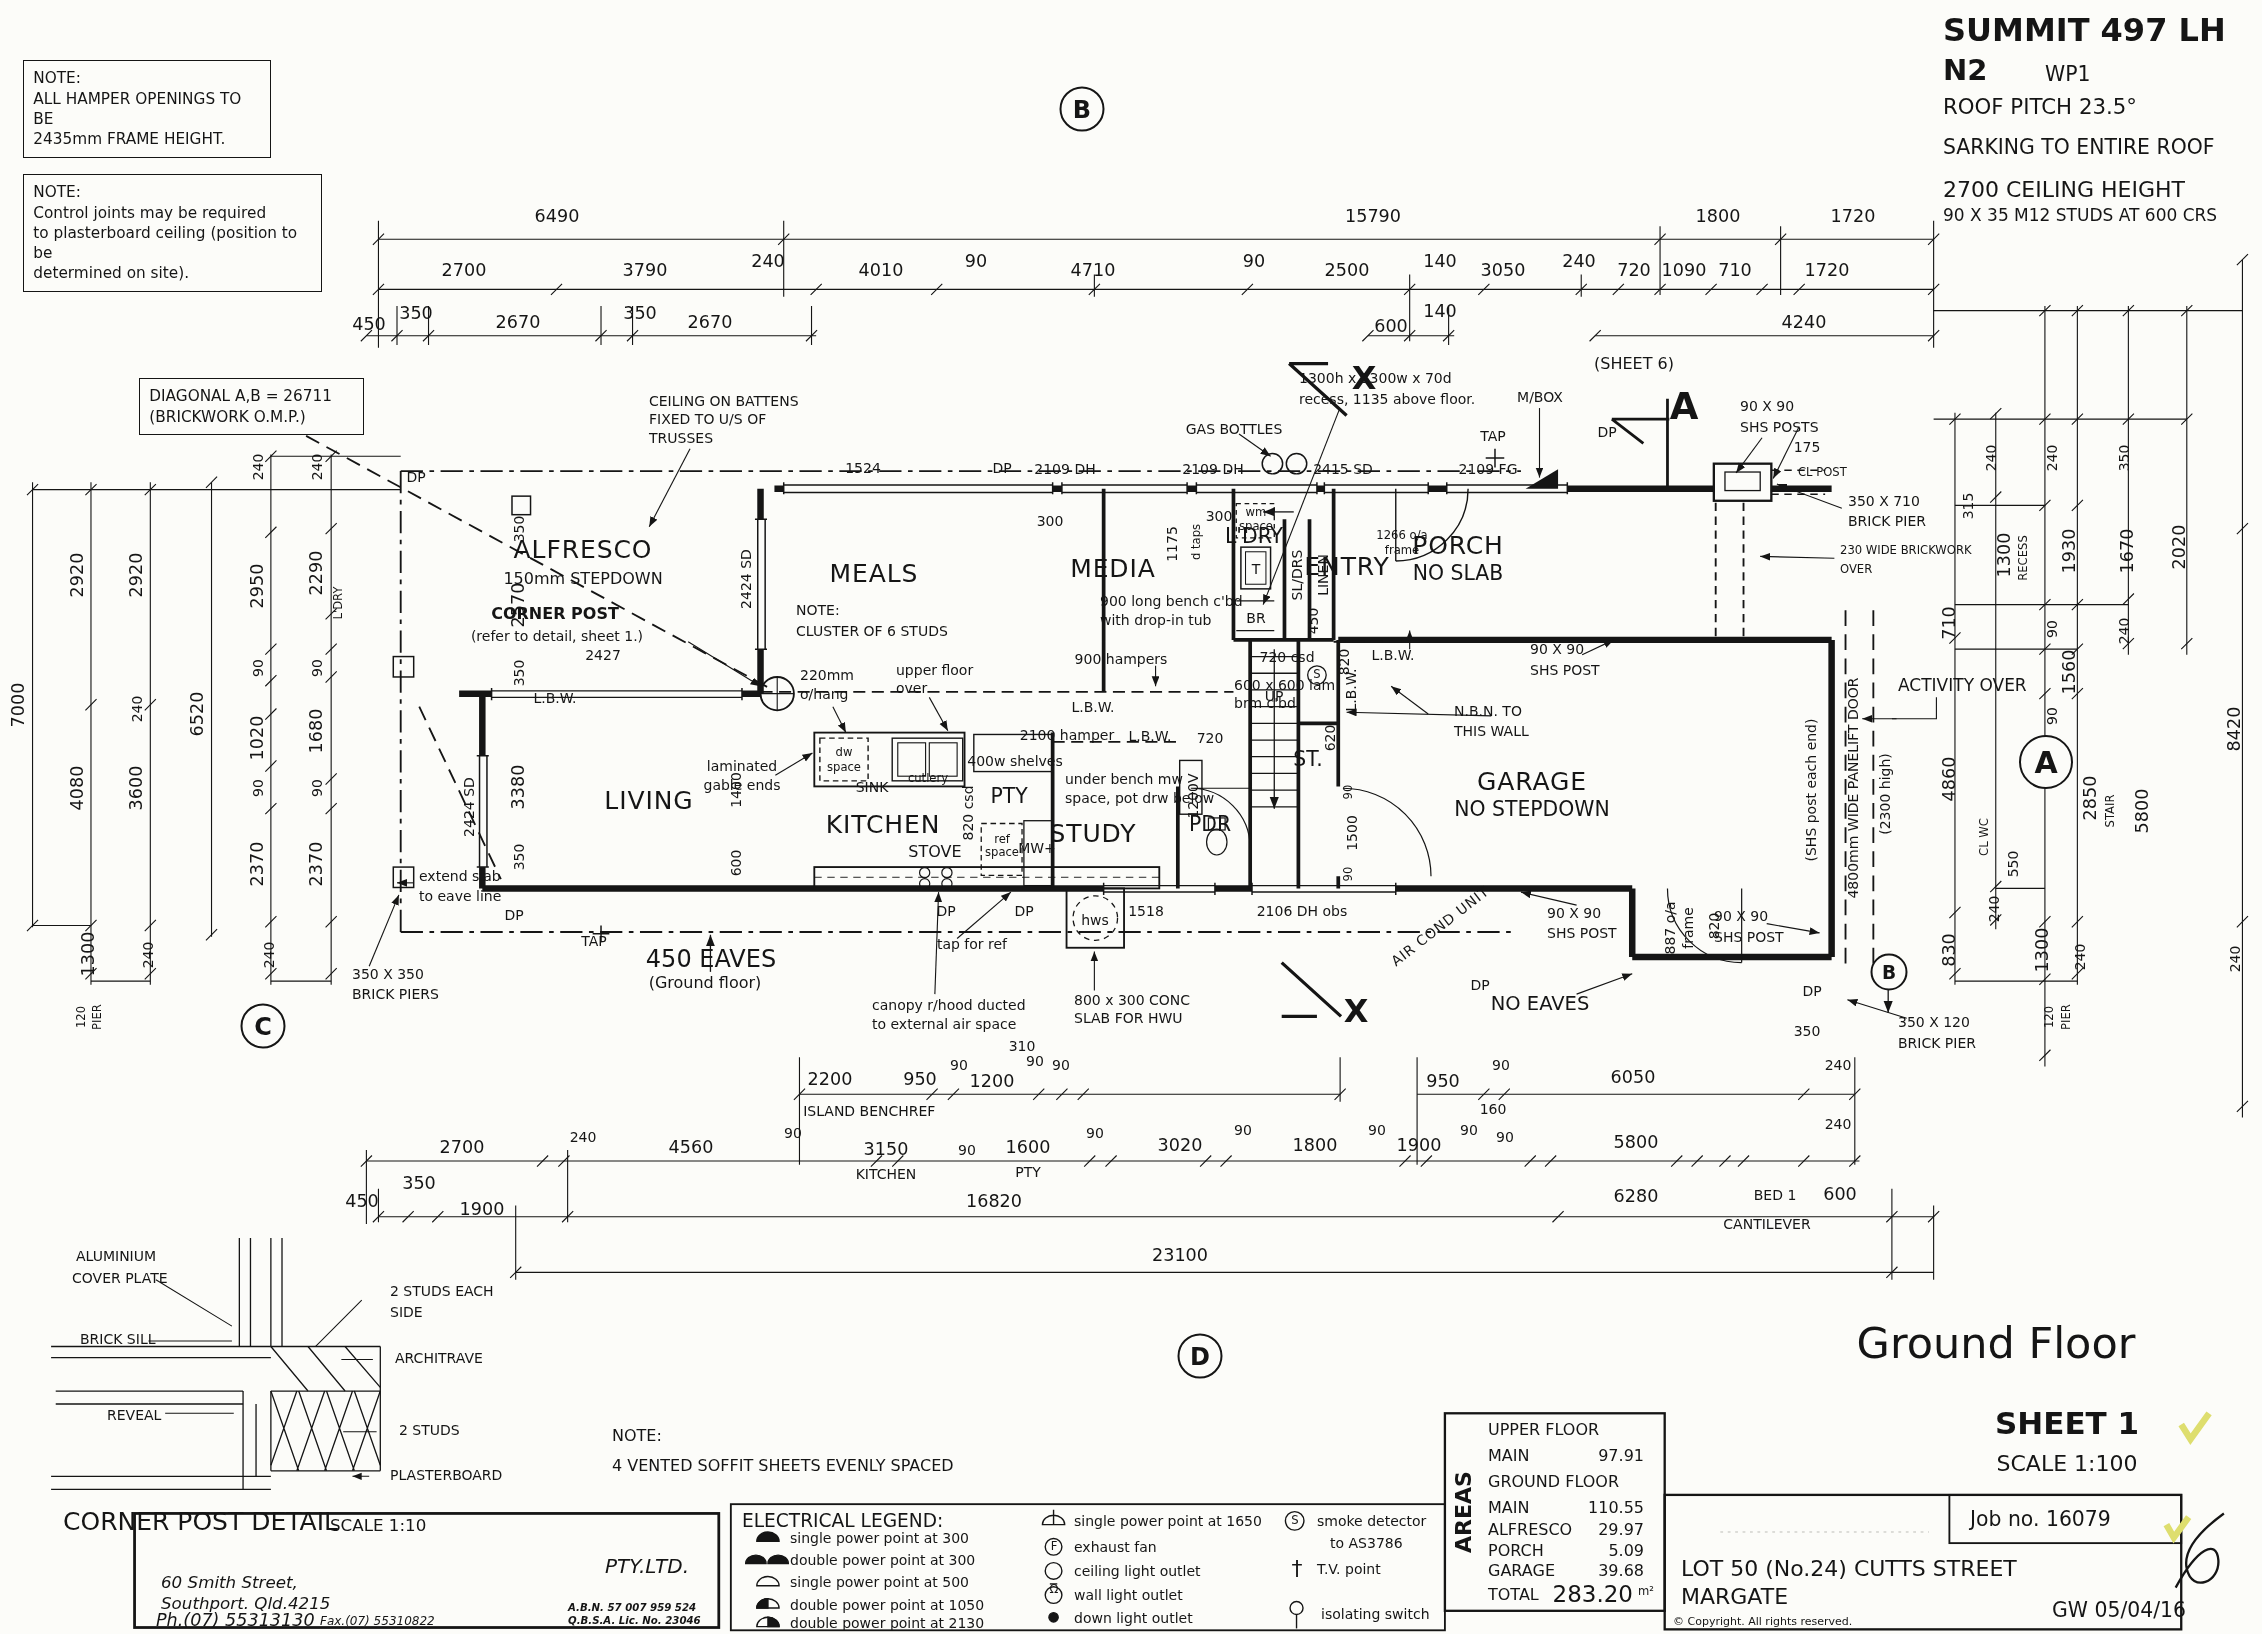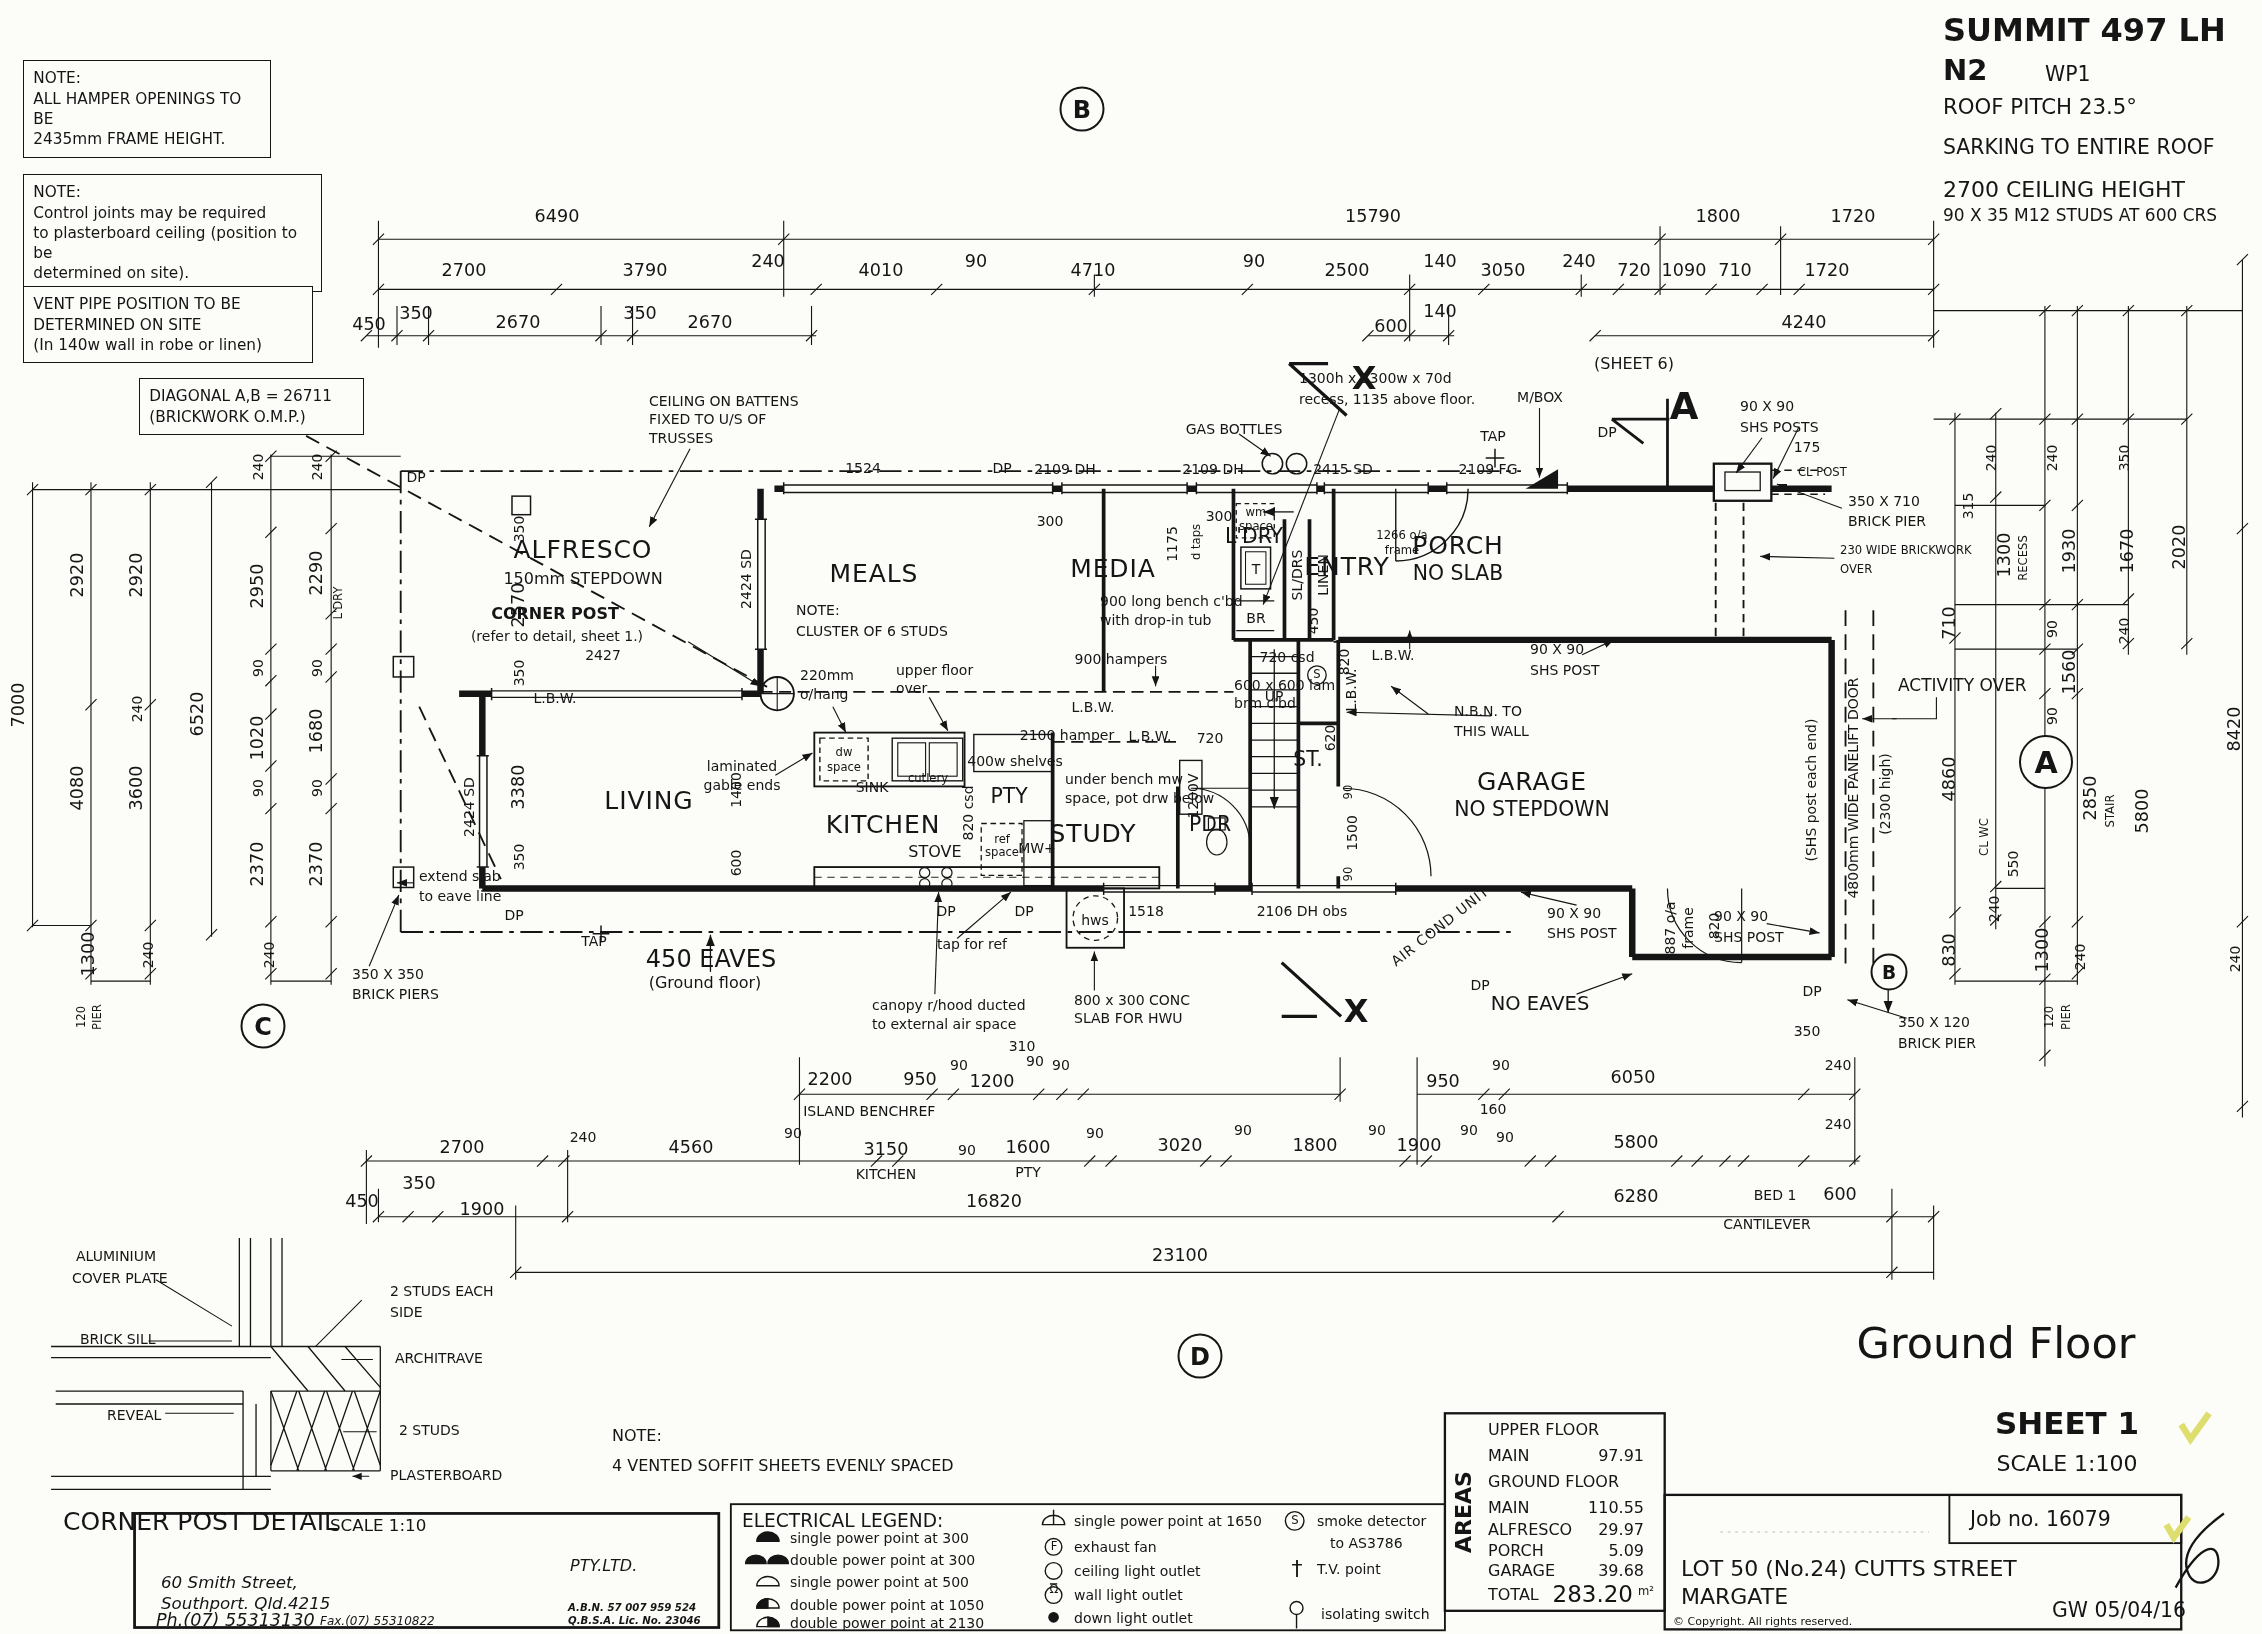--- a/index.html
+++ b/index.html
@@ -251,25 +251,20 @@
 <div class="notebox" style="left:23px;top:60px;width:227px">
   <div>NOTE:</div>
   <div>ALL HAMPER OPENINGS TO BE</div>
   <div>2435mm FRAME HEIGHT.</div>
 </div>
 <div class="notebox" style="left:23px;top:174px;width:278px">
   <div>NOTE:</div>
   <div>Control joints may be required</div>
   <div>to plasterboard ceiling (position to be</div>
   <div>determined on site).</div>
-</div>
-<div class="notebox" style="left:23px;top:286px;width:269px">
-  <div>VENT PIPE POSITION TO BE</div>
-  <div>DETERMINED ON SITE</div>
-  <div>(In 140w wall in robe or linen)</div>
 </div>
 <div class="notebox" style="left:139px;top:378px;width:204px">
   <div>DIAGONAL A,B = 26711</div>
   <div>(BRICKWORK O.M.P.)</div>
 </div>
 
 <span class="L" style="left:557px;top:217px">6490</span>
 <span class="L" style="left:1373px;top:217px">15790</span>
 <span class="L" style="left:1718px;top:217px">1800</span>
 <span class="L" style="left:1853px;top:217px">1720</span>
@@ -550,21 +545,21 @@
 <span class="L la s" style="left:390px;top:1291px">2 STUDS EACH</span>
 <span class="L la s" style="left:390px;top:1312px">SIDE</span>
 <span class="L la s" style="left:395px;top:1358px">ARCHITRAVE</span>
 <span class="L la s" style="left:399px;top:1430px">2 STUDS</span>
 <span class="L la s" style="left:390px;top:1475px">PLASTERBOARD</span>
 <span class="L la" style="left:63px;top:1521px;font-size:25px">CORNER POST DETAIL</span>
 <span class="L la" style="left:330px;top:1525px;font-size:16.7px">SCALE 1:10</span>
 <span class="L la m" style="left:612px;top:1436px">NOTE:</span>
 <span class="L la m" style="left:612px;top:1466px">4 VENTED SOFFIT SHEETS EVENLY SPACED</span>
 
-<span class="L la it" style="left:570px;top:1566px;font-size:16px">PTY.LTD.</span>
+<span class="L la it" style="left:605px;top:1566px;font-size:20px">PTY.LTD.</span>
 <span class="L la it" style="left:161px;top:1582px;font-size:16.7px">60 Smith Street,</span>
 <span class="L la it" style="left:161px;top:1603px;font-size:16.7px">Southport. Qld.4215</span>
 <span class="L la it" style="left:156px;top:1621px;font-size:17.6px">Ph.(07) 55313130</span>
 <span class="L la it" style="left:320px;top:1621px;font-size:12px">Fax.(07) 55310822</span>
 <span class="L la b it" style="left:568px;top:1608px;font-size:10.2px">A.B.N. 57 007 959 524</span>
 <span class="L la b it" style="left:568px;top:1621px;font-size:10.2px">Q.B.S.A. Lic. No. 23046</span>
 
 <span class="L la" style="left:742px;top:1521px;font-size:18.6px">ELECTRICAL LEGEND:</span>
 <span class="L la s" style="left:790px;top:1538px">single power point at 300</span>
 <span class="L la s" style="left:790px;top:1560px">double power point at 300</span>

